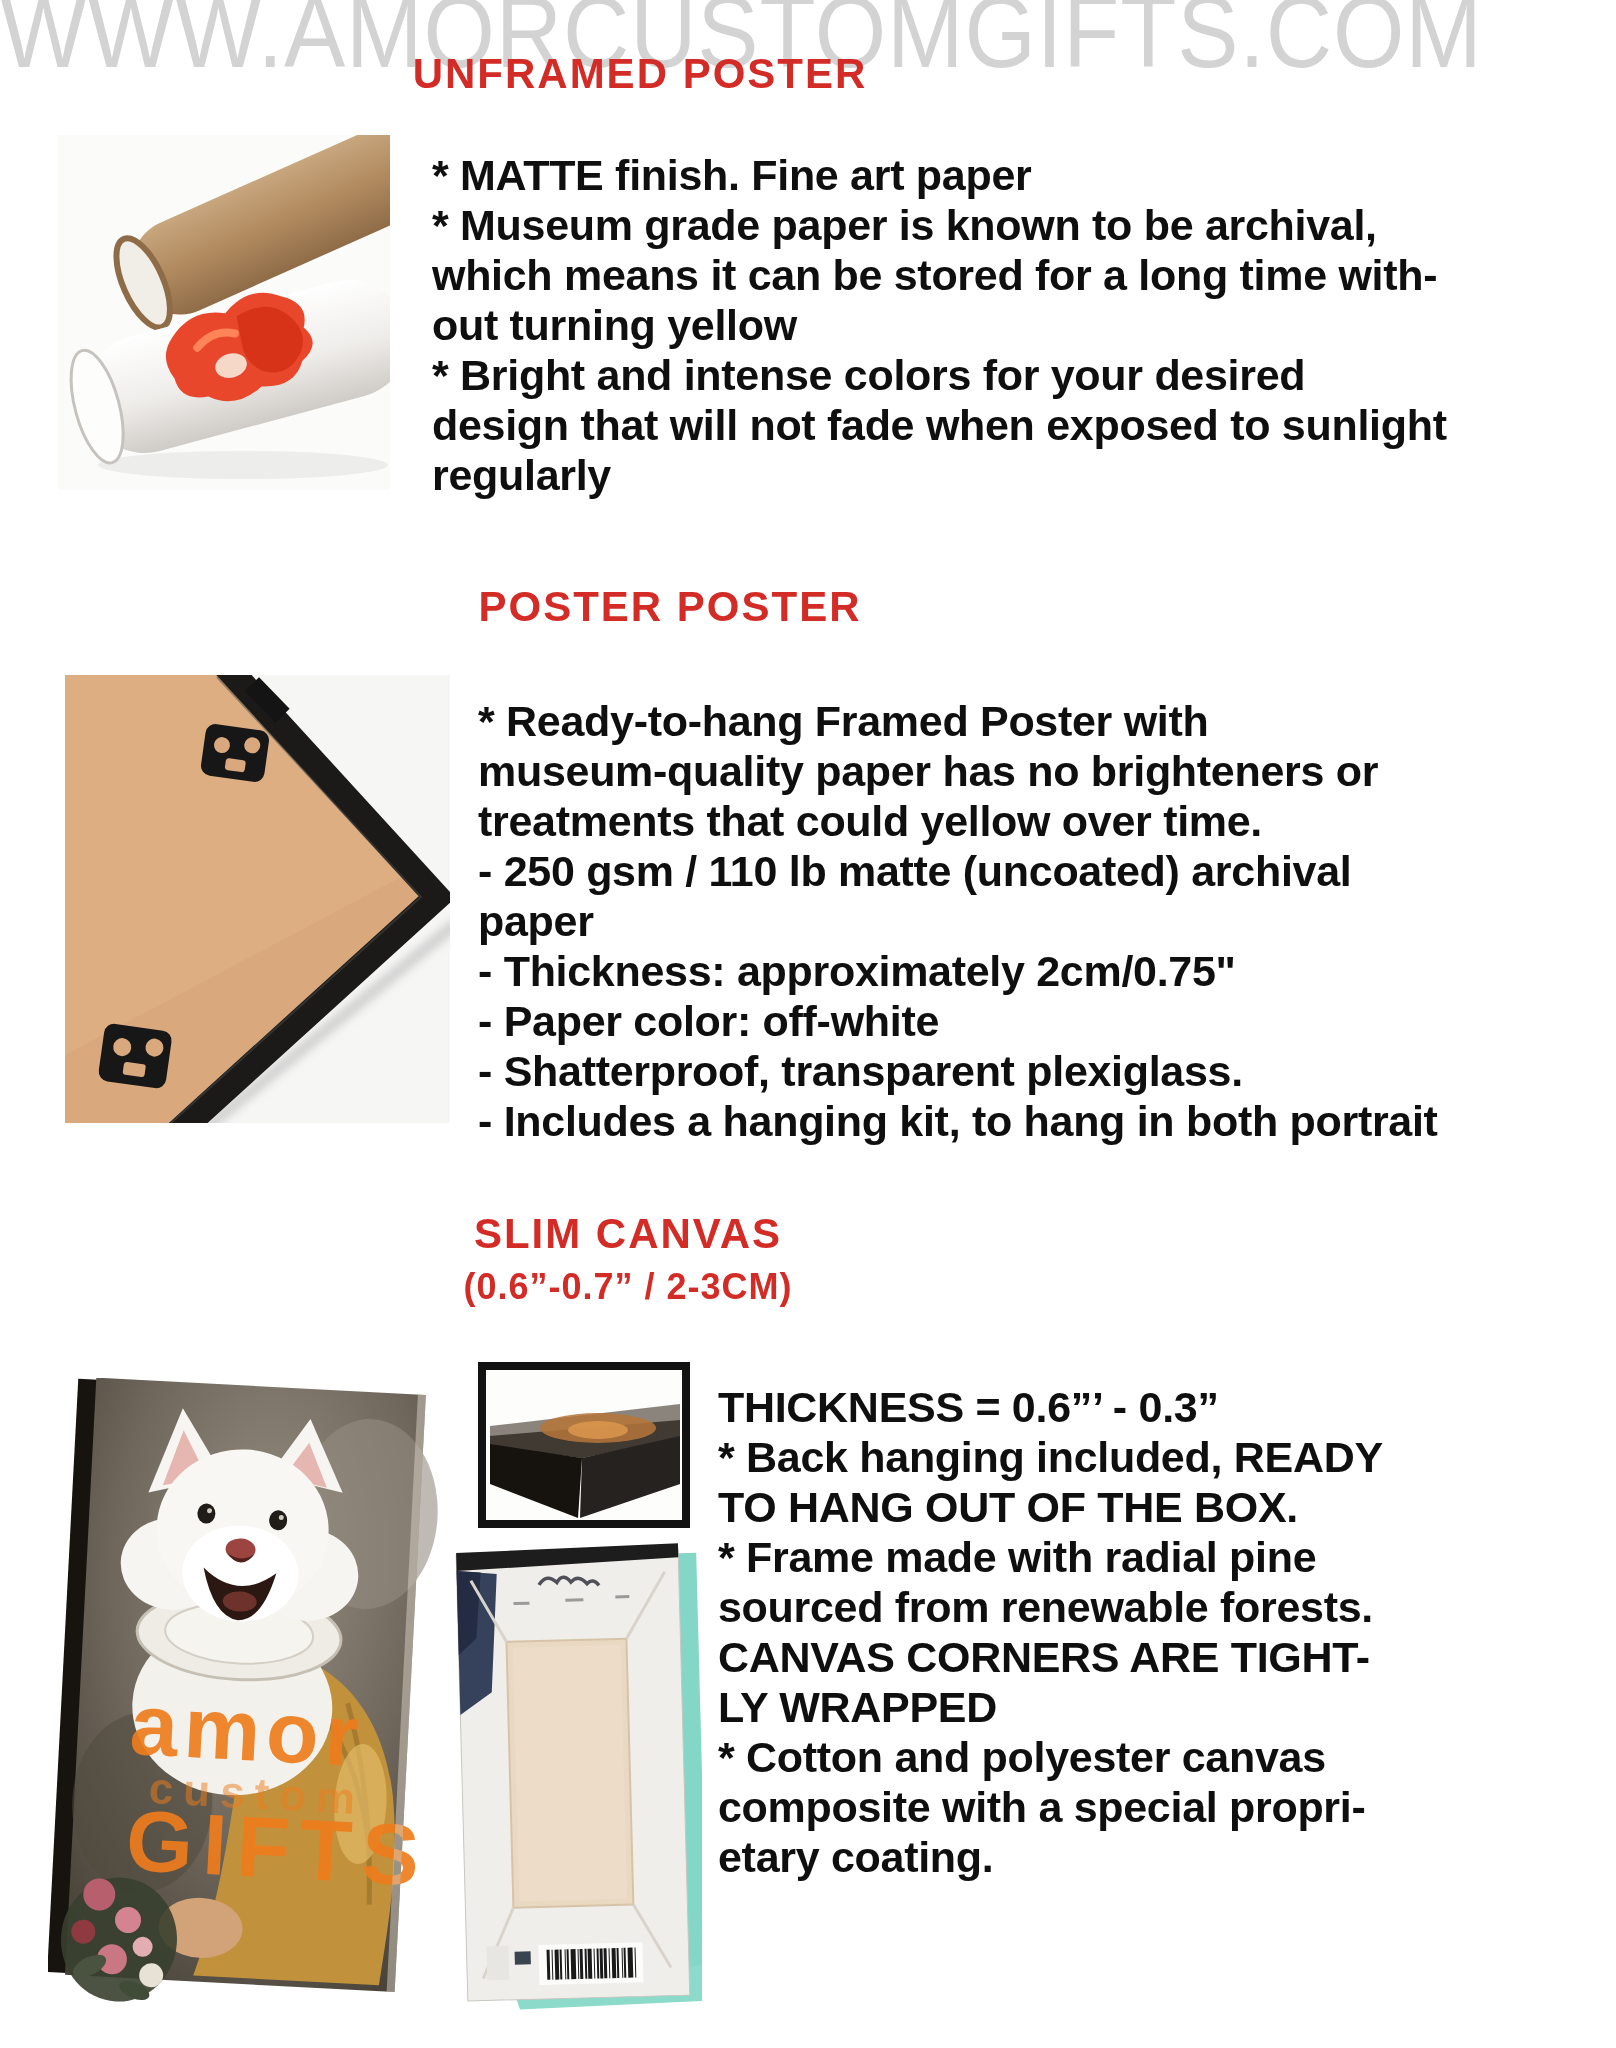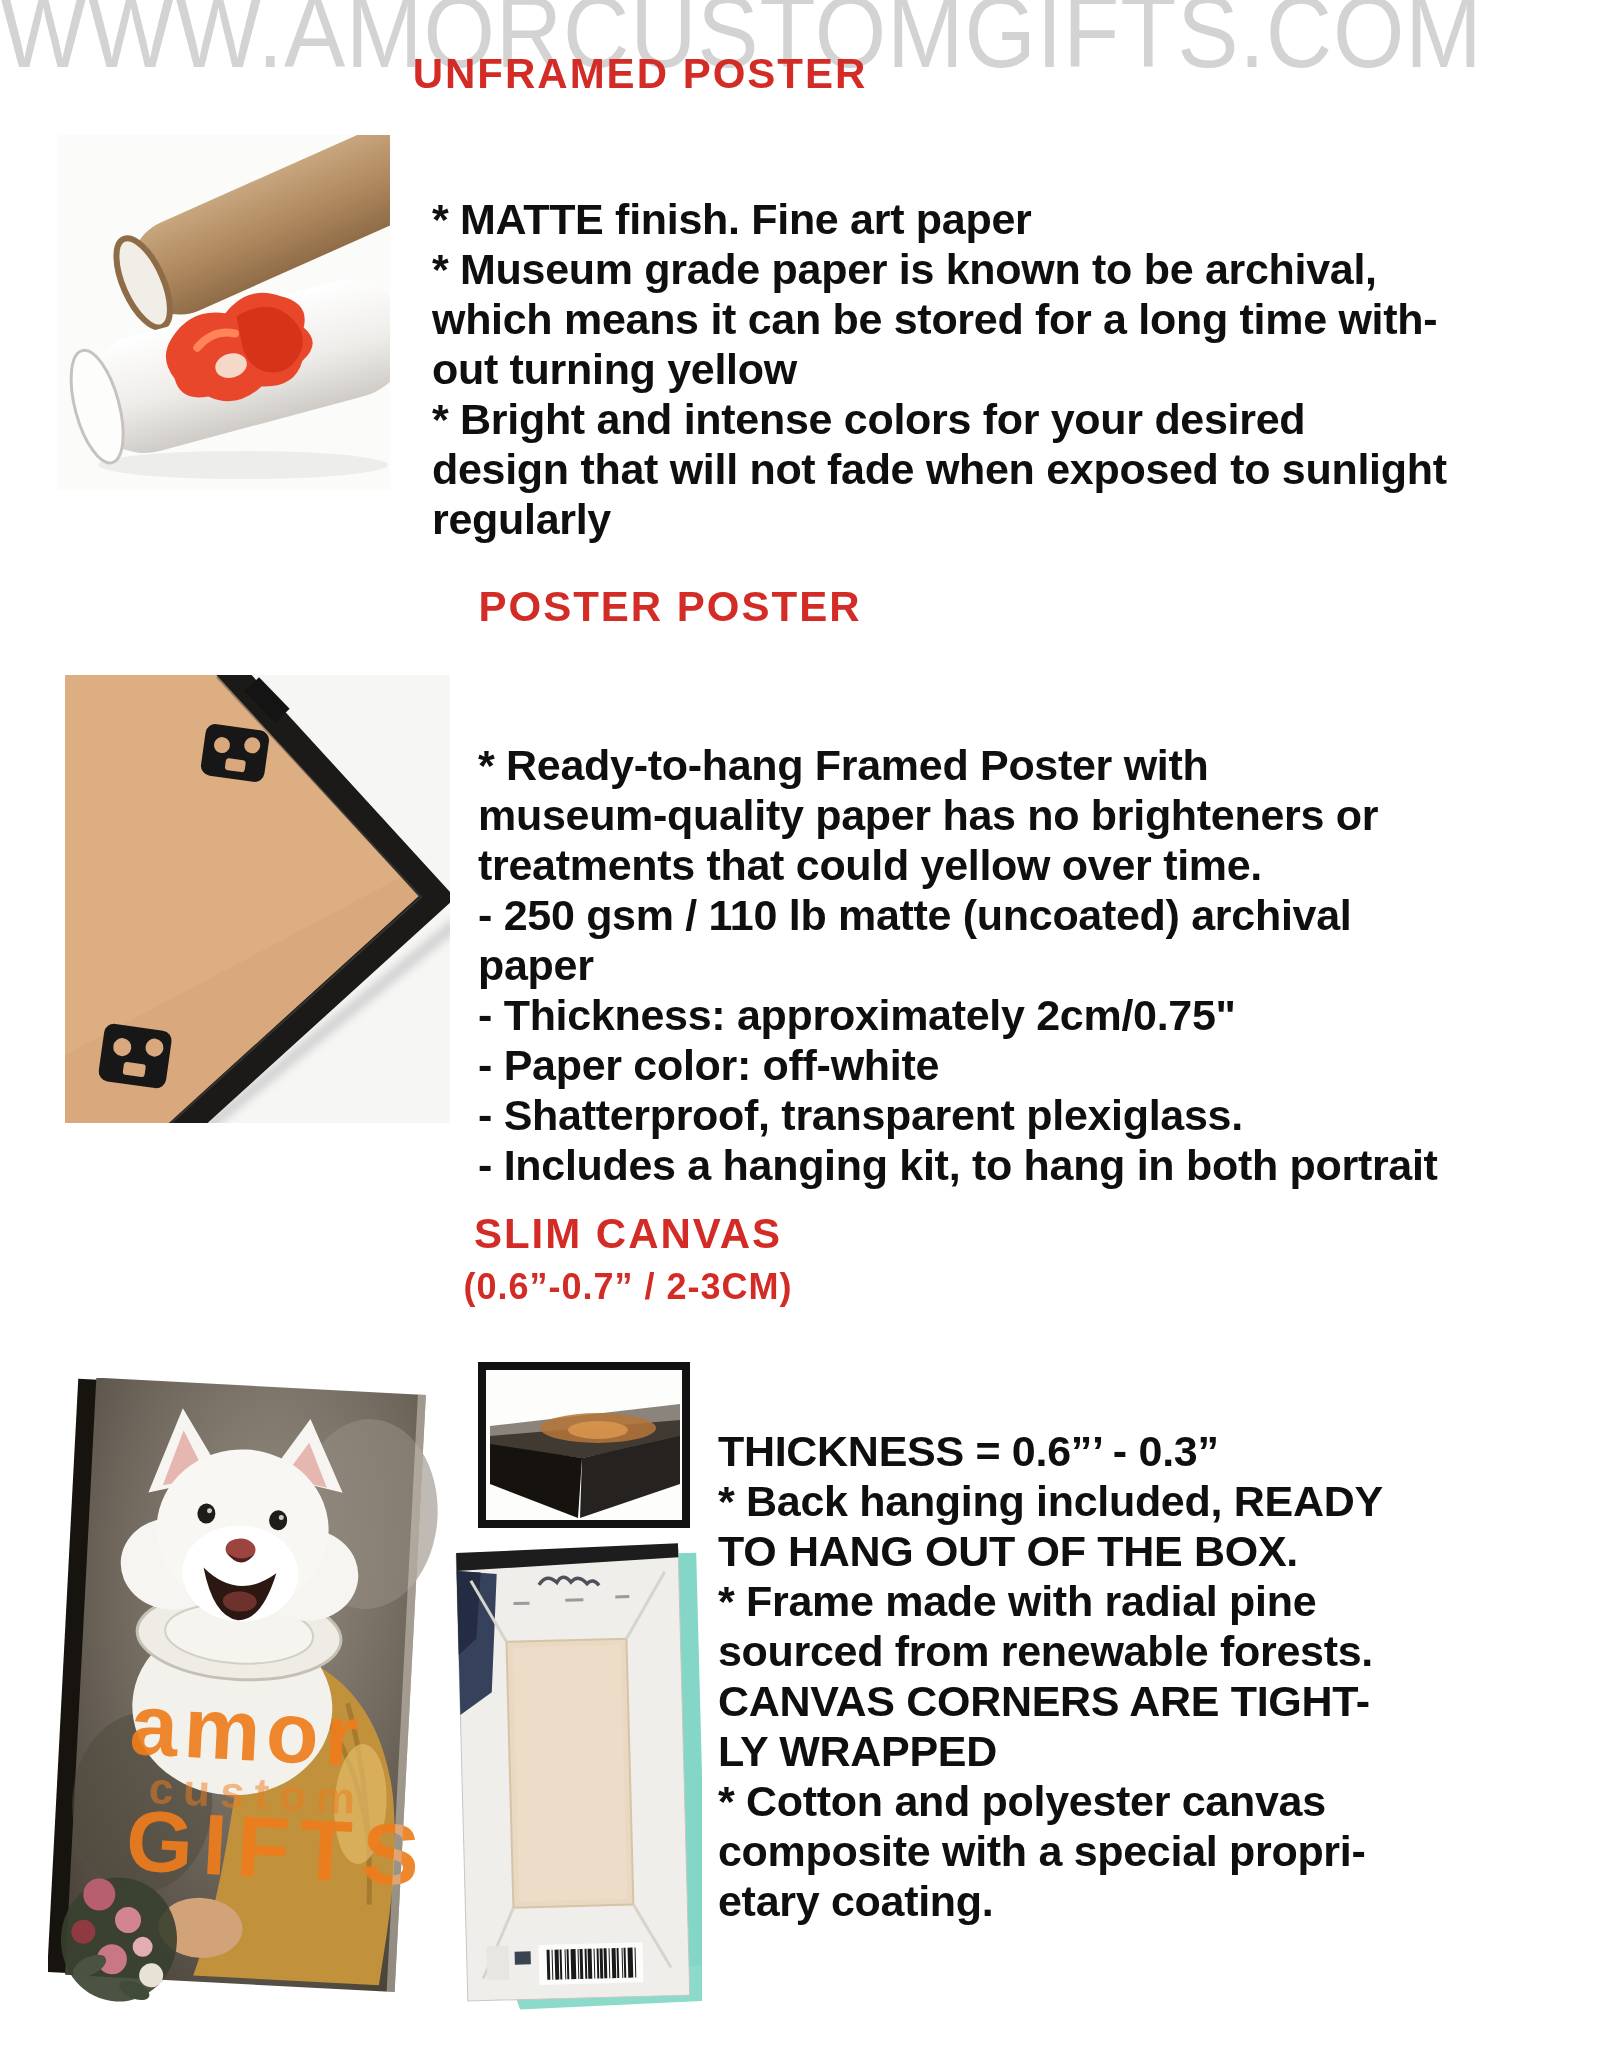--- a/index.html
+++ b/index.html
@@ -18,21 +18,20 @@
     position:absolute; width:1280px; text-align:center;
     color:#d32b25; font-weight:bold; font-size:42px; letter-spacing:2px;
     z-index:2; white-space:nowrap;
   }
   .hd-sub { font-size:36px; letter-spacing:1px; margin-top:8px; }
 
   .body-text {
     position:absolute; color:#0f0f0f; font-weight:bold;
     font-size:43px; letter-spacing:-0.3px; white-space:pre-line;
     z-index:2;
-    margin-top:44px;
   }
   #text-unframed { left:432px; top:150px;  width:1175px; line-height:50px; }
   #text-framed   { left:478px; top:696px;  width:1175px; line-height:50px; }
   #text-canvas   { left:718px; top:1382px; width:890px;  line-height:50px; }
 
   .photo { position:absolute; z-index:2; }
   #photo-rolled     { left:58px;  top:135px;  width:332px; height:355px; }
   #photo-frameback  { left:65px;  top:675px;  width:385px; height:448px; }
   #photo-dogcanvas  { left:48px;  top:1378px; width:400px; height:632px; }
   #photo-cornerclose{ left:478px; top:1362px; width:212px; height:166px; }

